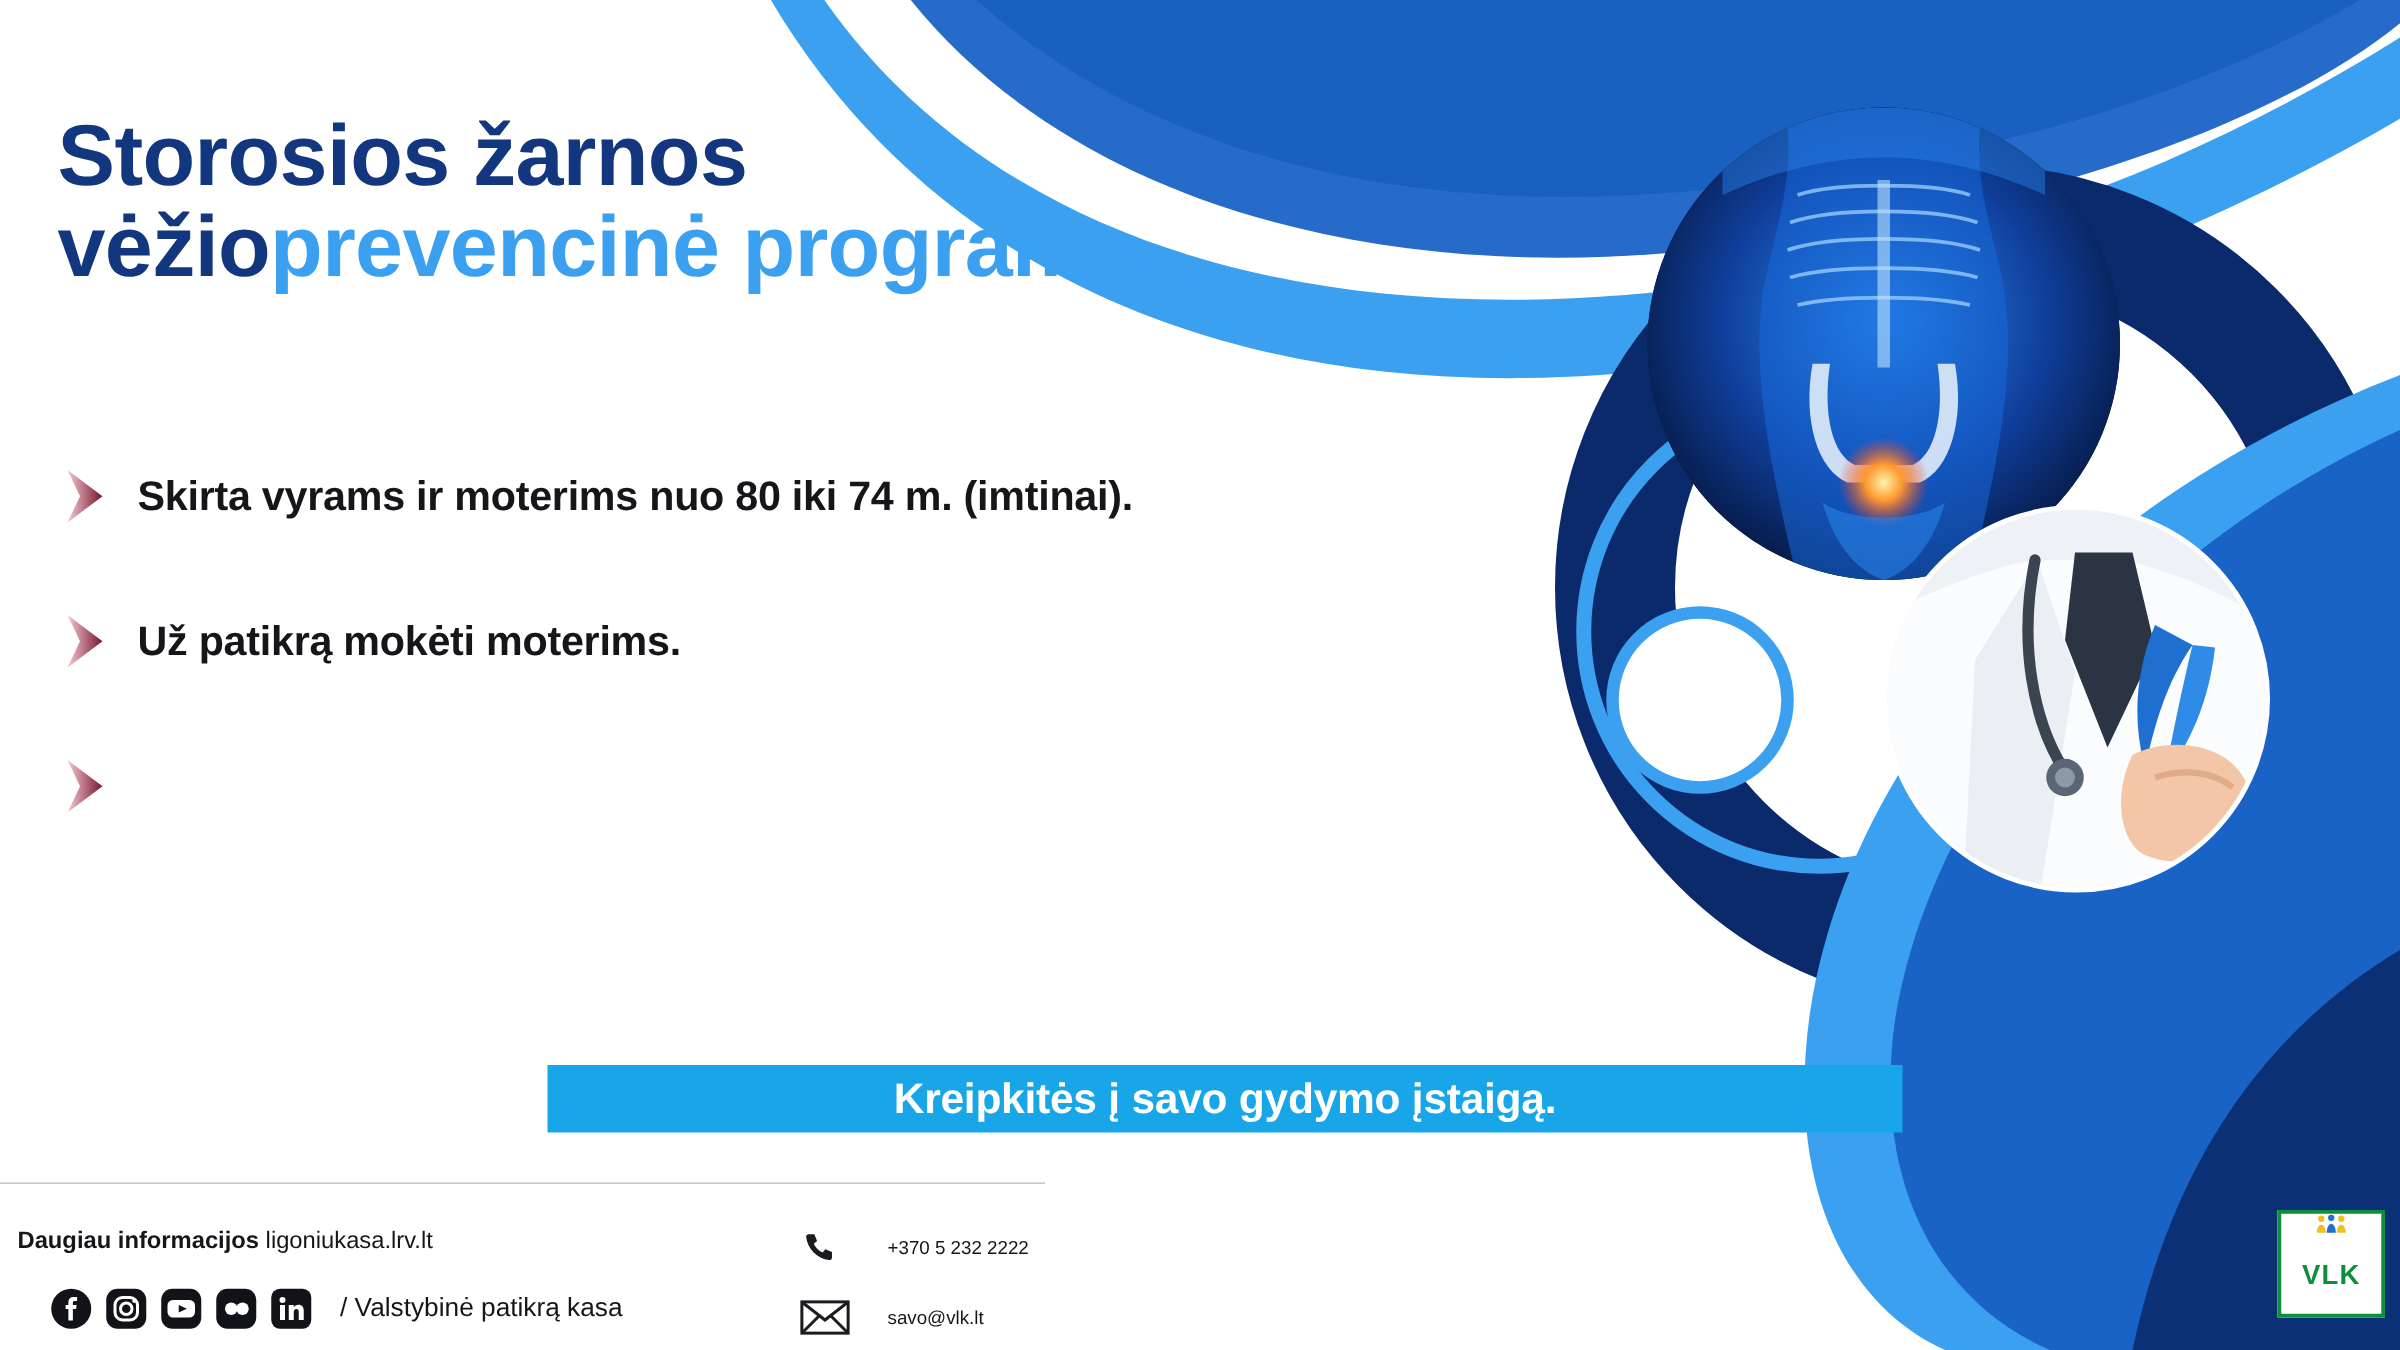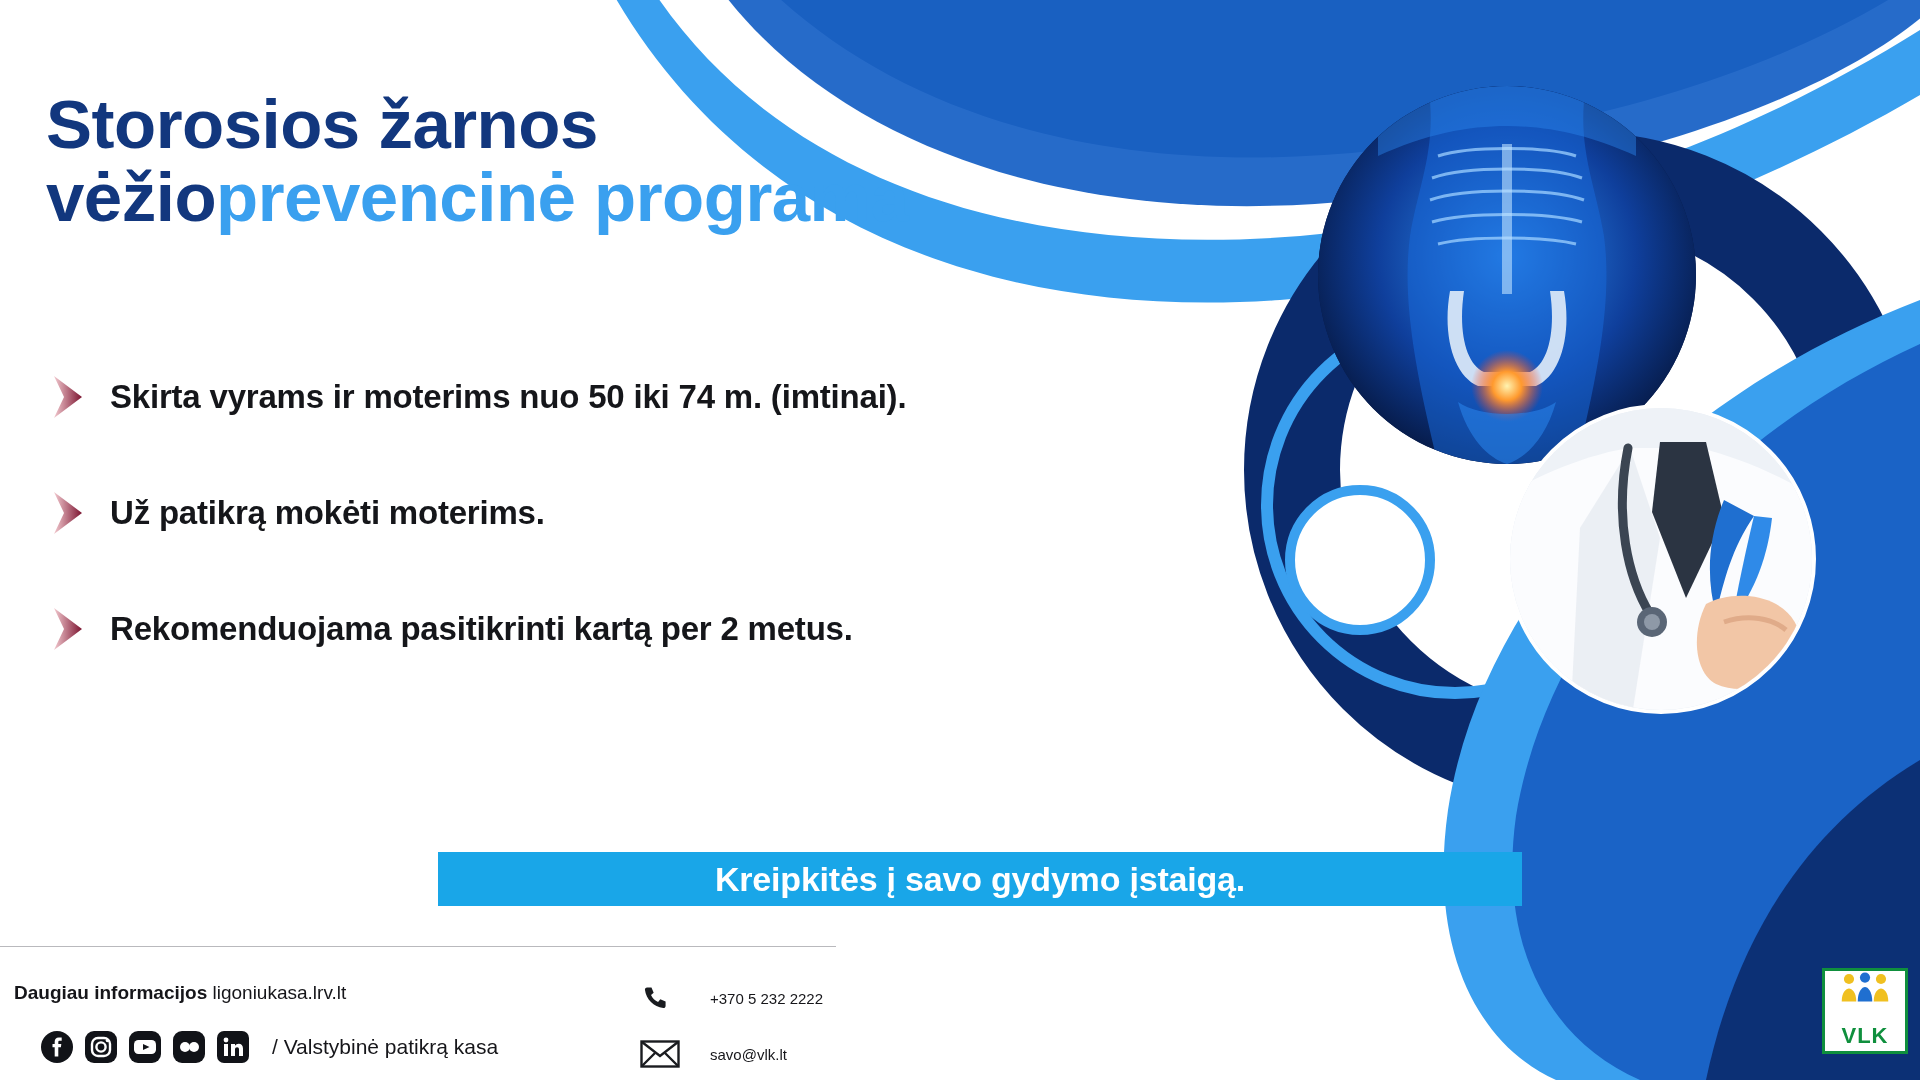--- a/index.html
+++ b/index.html
@@ -169,21 +169,21 @@
     top: 968px;
     width: 86px;
     height: 86px;
     background: #ffffff;
     border: 3px solid #0f8f3d;
     box-sizing: border-box;
     display: flex;
     flex-direction: column;
     align-items: center;
     justify-content: flex-end;
-    padding-bottom: 4px;
+    padding-bottom: 20px;
     gap: 22px;
   }
   #vlk-figures { width: 72px; height: 44px; }
   #vlk-text {
     color: #0f8f3d;
     font-weight: bold;
     font-size: 22px;
     letter-spacing: 1px;
     line-height: 1;
   }
@@ -255,21 +255,21 @@
         <svg viewBox="0 0 34 46" width="34" height="46" aria-hidden="true">
           <defs>
             <linearGradient id="arrGrad1" x1="0" y1="0" x2="1" y2="0">
               <stop offset="0%" stop-color="#f2c9cf"></stop>
               <stop offset="100%" stop-color="#7c1430"></stop>
             </linearGradient>
           </defs>
           <path d="M2,2 L30,23 L2,44 L12,23 Z" fill="url(#arrGrad1)"></path>
         </svg>
       </span>
-      <span class="bullet-text">Skirta vyrams ir moterims nuo 50 iki 74 m. (imtinai).</span>
+      <span class="bullet-text">Skirta vyrams ir moterims nuo 80 iki 74 m. (imtinai).</span>
     </div>
 
     <div class="bullet-row">
       <span class="bullet-arrow">
         <svg viewBox="0 0 34 46" width="34" height="46" aria-hidden="true">
           <defs>
             <linearGradient id="arrGrad2" x1="0" y1="0" x2="1" y2="0">
               <stop offset="0%" stop-color="#f2c9cf"></stop>
               <stop offset="100%" stop-color="#7c1430"></stop>
             </linearGradient>
@@ -285,21 +285,20 @@
         <svg viewBox="0 0 34 46" width="34" height="46" aria-hidden="true">
           <defs>
             <linearGradient id="arrGrad3" x1="0" y1="0" x2="1" y2="0">
               <stop offset="0%" stop-color="#f2c9cf"></stop>
               <stop offset="100%" stop-color="#7c1430"></stop>
             </linearGradient>
           </defs>
           <path d="M2,2 L30,23 L2,44 L12,23 Z" fill="url(#arrGrad3)"></path>
         </svg>
       </span>
-      <span class="bullet-text">Rekomenduojama pasitikrinti kartą per 2 metus.</span>
     </div>
 
   </div>
 
   <div id="cta">
     <span id="cta-text">Kreipkitės į savo gydymo įstaigą.</span>
   </div>
 
   <div id="img-xray">
     <svg viewBox="0 0 378 378" width="378" height="378" aria-hidden="true">

